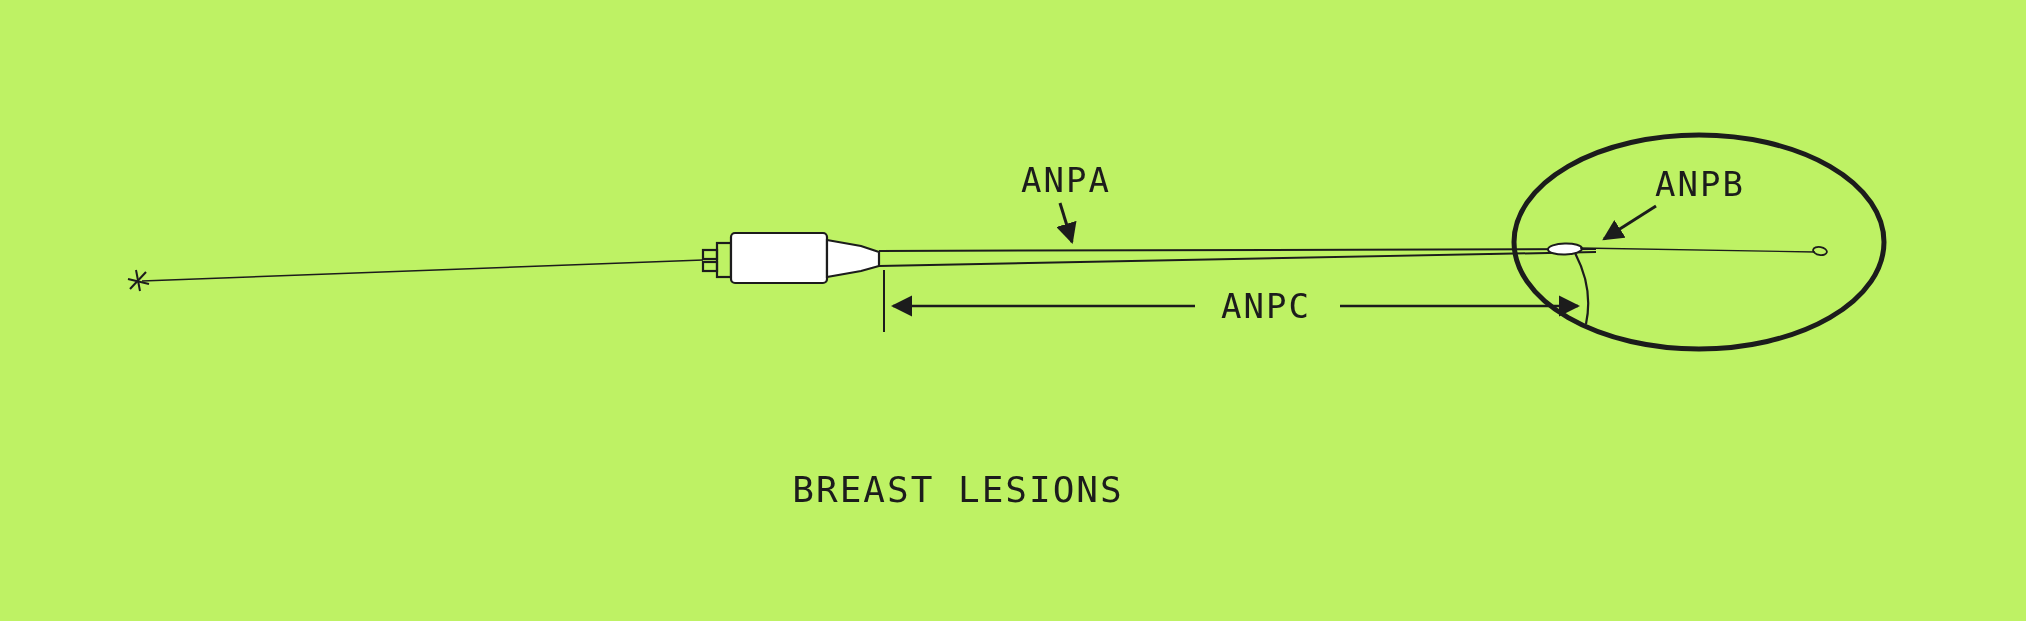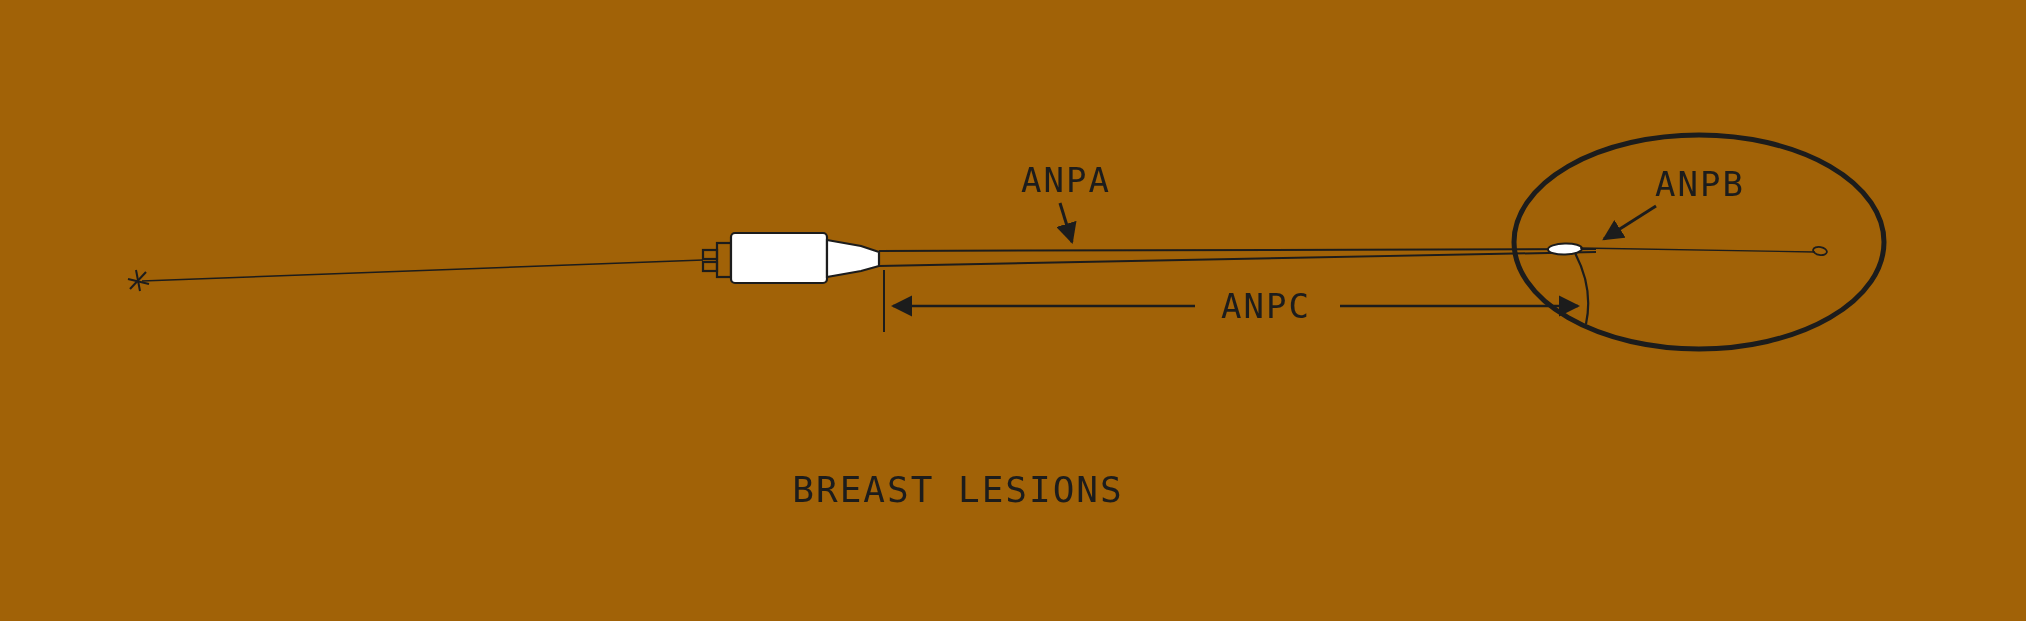--- a/index.html
+++ b/index.html
@@ -4,21 +4,21 @@
 <style>
   html, body {
     margin: 0;
     padding: 0;
     background: #ffffff;
   }
   .page {
     position: relative;
     width: 2026px;
     height: 621px;
-    background: #a16207;
+    background: #bef264;
     overflow: hidden;
   }
   svg {
     display: block;
   }
   .ink {
     stroke: #1c1c1c;
     fill: none;
   }
   .lbl {

